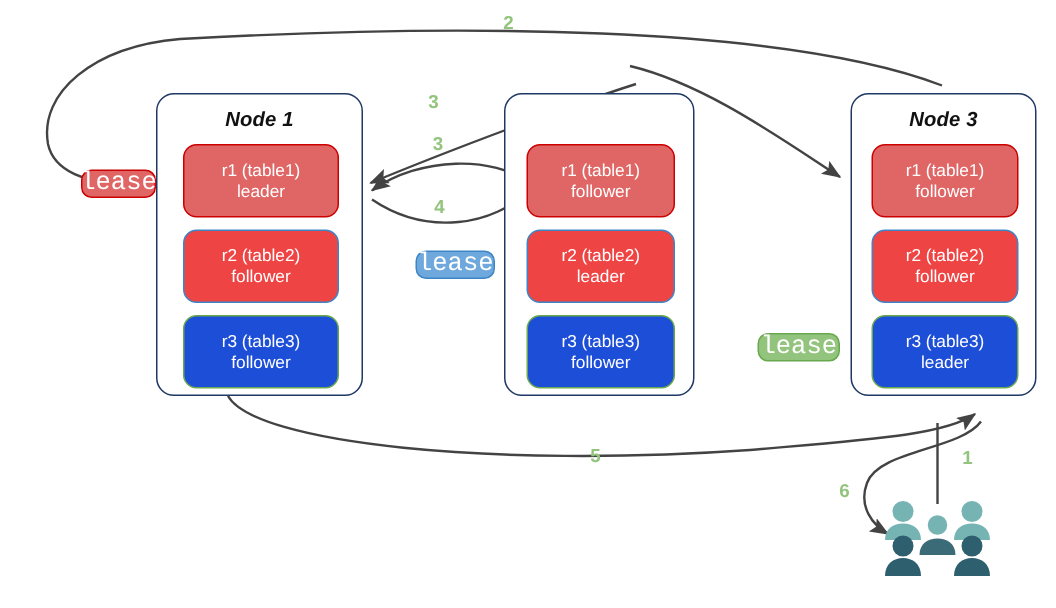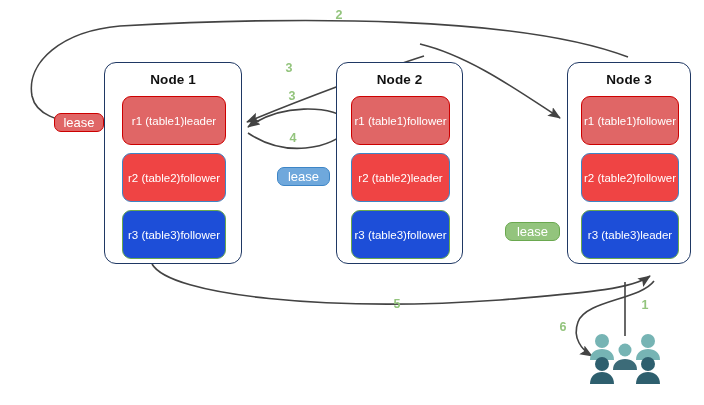--- a/index.html
+++ b/index.html
@@ -33,27 +33,28 @@
   .node-title {
     position: absolute;
     left: 0;
     right: 0;
     top: 9px;
     text-align: center;
     font-size: 13.5px;
     font-weight: bold;
     color: #111111;
     letter-spacing: 0.1px;
+    font-style: italic;
   }
   .replica {
     position: absolute;
     border-radius: 9px;
     box-sizing: border-box;
     display: flex;
-    flex-direction: row;
+    flex-direction: column;
     align-items: center;
     justify-content: center;
     color: #ffffff;
     font-size: 11.5px;
     line-height: 14px;
     text-align: left;
   }
   .replica .rl {
     display: block;
   }
@@ -62,22 +63,23 @@
   .r-green  { background: #1d4ed8; border: 1.6px solid #6aa84f; }
 
   .lease {
     position: absolute;
     border-radius: 7px;
     box-sizing: border-box;
     display: flex;
     align-items: center;
     justify-content: center;
     color: #ffffff;
-    font-size: 13px;
+    font-size: 17px;
     height: 19px;
+    font-family: Liberation Mono, monospace;
   }
   .lease-red   { background: #e06666; border: 1.5px solid #cc0000; }
   .lease-blue  { background: #6fa8dc; border: 1.5px solid #3d85c6; }
   .lease-green { background: #93c47d; border: 1.5px solid #6aa84f; }
 
   .step-label {
     position: absolute;
     color: #93c47d;
     font-size: 12.5px;
     font-weight: bold;
@@ -149,21 +151,20 @@
       <span class="rl">r2 (table2)</span>
       <span class="rl">follower</span>
     </div>
     <div class="replica r-green" style="left:17px; top:147px; width:104px; height:49px;">
       <span class="rl">r3 (table3)</span>
       <span class="rl">follower</span>
     </div>
   </div>
 
   <div class="node-box" style="left:336px; top:62px; width:127px; height:202px;">
-    <div class="node-title">Node 2</div>
     <div class="replica r-red" style="left:14px; top:33px; width:99px; height:49px;">
       <span class="rl">r1 (table1)</span>
       <span class="rl">follower</span>
     </div>
     <div class="replica r-blue" style="left:14px; top:90px; width:99px; height:49px;">
       <span class="rl">r2 (table2)</span>
       <span class="rl">leader</span>
     </div>
     <div class="replica r-green" style="left:14px; top:147px; width:99px; height:49px;">
       <span class="rl">r3 (table3)</span>

